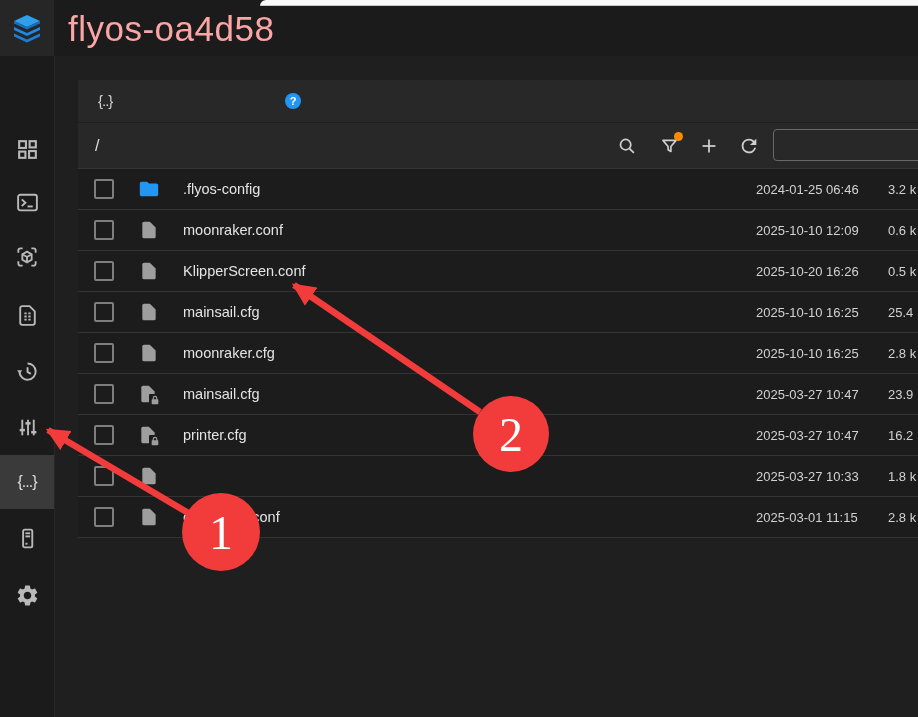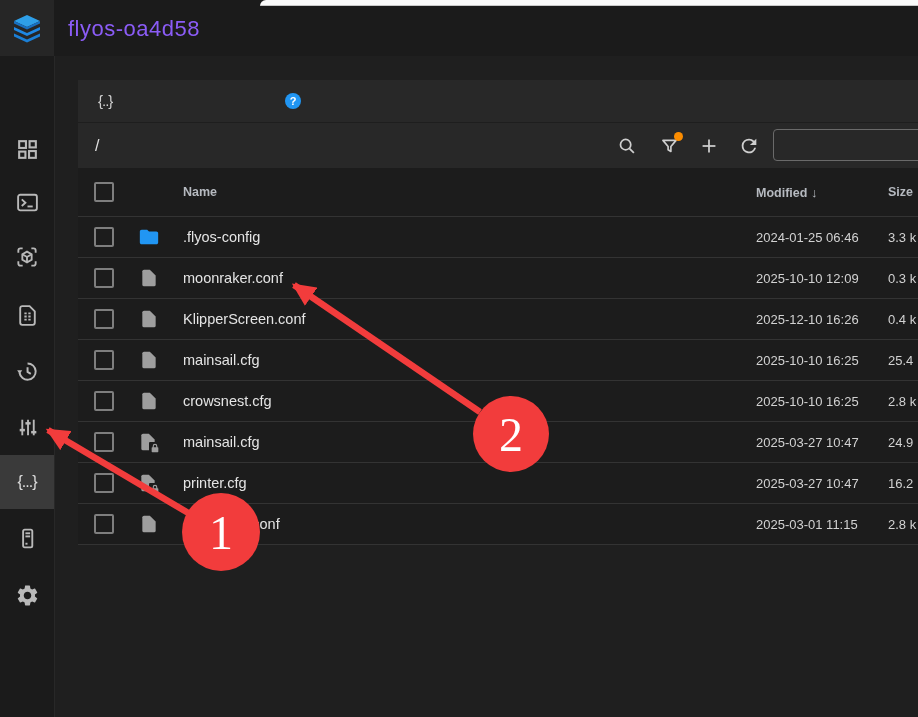--- a/index.html
+++ b/index.html
@@ -9,21 +9,21 @@
     -webkit-font-smoothing:antialiased;
   }
   
   .browser-strip{position:absolute;left:260px;top:0;width:658px;height:5px;
     background:#fafafa;border-bottom:1px solid #c9c9c9;border-top-left-radius:6px;z-index:5;}
   
   .topbar{position:absolute;left:0;top:0;width:918px;height:56px;background:#1b1b1b;z-index:2;}
   .logo-cell{position:absolute;left:0;top:0;width:54px;height:56px;background:#262626;
     display:flex;align-items:center;justify-content:center;}
   .app-title{position:absolute;left:68px;top:0;height:56px;line-height:58px;
-    font-size:22px;color:#8b5cf6;letter-spacing:.5px;}
+    font-size:35px;color:#fca5a5;letter-spacing:.5px;}
   
   .sidebar{position:absolute;left:0;top:56px;width:54px;height:661px;background:#1b1b1b;
     border-right:1px solid rgba(255,255,255,.06);z-index:2;}
   .sitem{position:absolute;left:0;width:54px;height:54px;display:flex;
     align-items:center;justify-content:center;color:#b9b9b9;}
   .sitem.selected{background:#3a3a3a;}
   .sitem svg{display:block;}
   .braces{font-size:16px;color:#dcdcdc;letter-spacing:-1px;font-weight:500;}
   
   .panel{position:absolute;left:78px;top:80px;width:840px;height:496px;z-index:1;}
@@ -185,105 +185,108 @@
       </svg>
     </span>
 
     <span class="tb-search-wrap">
       <input class="tb-search" type="text" placeholder="" style="">
       
     </span>
   </div>
 
   <div class="table">
-    <div class="thead">
-      <span class="cb"></span>
-      <span class="cell col-name hlabel">Name</span>
-      <span class="cell col-mod hlabel"><span>Modified</span> <span class="sort-arrow">↓</span></span>
-      <span class="cell col-size hlabel">Size</span>
-    </div>
 
     <div class="trow">
       <span class="cb"></span>
       <span class="cell ficon"><svg width="22" height="22" viewBox="0 0 24 24">
             <path fill="#2196f3" d="M10 4H4c-1.1 0-2 .9-2 2v12c0 1.1.9 2 2 2h16c1.1 0 2-.9 2-2V8c0-1.1-.9-2-2-2h-8l-2-2z"></path>
           </svg></span>
       <span class="cell col-name fname">.flyos-config</span>
       <span class="cell col-mod fmod">2024-01-25 06:46</span>
-      <span class="cell col-size fsize">3.3 k</span>
+      <span class="cell col-size fsize">3.2 k</span>
     </div>
 
     <div class="trow">
       <span class="cb"></span>
       <span class="cell ficon"><svg width="20" height="22" viewBox="0 0 24 24">
             <path fill="#9e9e9e" d="M13 2H6a2 2 0 0 0-2 2v16a2 2 0 0 0 2 2h12a2 2 0 0 0 2-2V9l-7-7z"></path>
           </svg></span>
       <span class="cell col-name fname">moonraker.conf</span>
       <span class="cell col-mod fmod">2025-10-10 12:09</span>
-      <span class="cell col-size fsize">0.3 k</span>
+      <span class="cell col-size fsize">0.6 k</span>
     </div>
 
     <div class="trow">
       <span class="cb"></span>
       <span class="cell ficon"><svg width="20" height="22" viewBox="0 0 24 24">
             <path fill="#9e9e9e" d="M13 2H6a2 2 0 0 0-2 2v16a2 2 0 0 0 2 2h12a2 2 0 0 0 2-2V9l-7-7z"></path>
           </svg></span>
       <span class="cell col-name fname">KlipperScreen.conf</span>
-      <span class="cell col-mod fmod">2025-12-10 16:26</span>
-      <span class="cell col-size fsize">0.4 k</span>
+      <span class="cell col-mod fmod">2025-10-20 16:26</span>
+      <span class="cell col-size fsize">0.5 k</span>
     </div>
 
     <div class="trow">
       <span class="cb"></span>
       <span class="cell ficon"><svg width="20" height="22" viewBox="0 0 24 24">
             <path fill="#9e9e9e" d="M13 2H6a2 2 0 0 0-2 2v16a2 2 0 0 0 2 2h12a2 2 0 0 0 2-2V9l-7-7z"></path>
           </svg></span>
       <span class="cell col-name fname">mainsail.cfg</span>
       <span class="cell col-mod fmod">2025-10-10 16:25</span>
       <span class="cell col-size fsize">25.4</span>
     </div>
 
     <div class="trow">
       <span class="cb"></span>
       <span class="cell ficon"><svg width="20" height="22" viewBox="0 0 24 24">
             <path fill="#9e9e9e" d="M13 2H6a2 2 0 0 0-2 2v16a2 2 0 0 0 2 2h12a2 2 0 0 0 2-2V9l-7-7z"></path>
           </svg></span>
-      <span class="cell col-name fname">crowsnest.cfg</span>
+      <span class="cell col-name fname">moonraker.cfg</span>
       <span class="cell col-mod fmod">2025-10-10 16:25</span>
       <span class="cell col-size fsize">2.8 k</span>
     </div>
 
     <div class="trow">
       <span class="cb"></span>
       <span class="cell ficon">
           <span class="lockwrap"><svg width="20" height="22" viewBox="0 0 24 24">
               <path fill="#9e9e9e" d="M13 2H6a2 2 0 0 0-2 2v16a2 2 0 0 0 2 2h12a2 2 0 0 0 2-2V9l-7-7z"></path>
             </svg><span class="lockbadge"><svg width="10" height="10" viewBox="0 0 12 12">
                 <path fill="#9e9e9e" d="M3.2 5V3.8a2.8 2.8 0 0 1 5.6 0V5h.4c.44 0 .8.36.8.8v4.4c0 .44-.36.8-.8.8H2.8a.8.8 0 0 1-.8-.8V5.8c0-.44.36-.8.8-.8h.4zm1.4 0h2.8V3.8a1.4 1.4 0 0 0-2.8 0V5z"></path>
               </svg></span></span>
         </span>
       <span class="cell col-name fname">mainsail.cfg</span>
       <span class="cell col-mod fmod">2025-03-27 10:47</span>
-      <span class="cell col-size fsize">24.9</span>
+      <span class="cell col-size fsize">23.9</span>
     </div>
 
     <div class="trow">
       <span class="cb"></span>
       <span class="cell ficon">
           <span class="lockwrap"><svg width="20" height="22" viewBox="0 0 24 24">
               <path fill="#9e9e9e" d="M13 2H6a2 2 0 0 0-2 2v16a2 2 0 0 0 2 2h12a2 2 0 0 0 2-2V9l-7-7z"></path>
             </svg><span class="lockbadge"><svg width="10" height="10" viewBox="0 0 12 12">
                 <path fill="#9e9e9e" d="M3.2 5V3.8a2.8 2.8 0 0 1 5.6 0V5h.4c.44 0 .8.36.8.8v4.4c0 .44-.36.8-.8.8H2.8a.8.8 0 0 1-.8-.8V5.8c0-.44.36-.8.8-.8h.4zm1.4 0h2.8V3.8a1.4 1.4 0 0 0-2.8 0V5z"></path>
               </svg></span></span>
         </span>
       <span class="cell col-name fname">printer.cfg</span>
       <span class="cell col-mod fmod">2025-03-27 10:47</span>
       <span class="cell col-size fsize">16.2</span>
     </div>
 
+    <div class="trow">
+      <span class="cb"></span>
+      <span class="cell ficon"><svg width="20" height="22" viewBox="0 0 24 24">
+            <path fill="#9e9e9e" d="M13 2H6a2 2 0 0 0-2 2v16a2 2 0 0 0 2 2h12a2 2 0 0 0 2-2V9l-7-7z"></path>
+          </svg></span>
+      <span class="cell col-name fname"></span>
+      <span class="cell col-mod fmod">2025-03-27 10:33</span>
+      <span class="cell col-size fsize">1.8 k</span>
+    </div>
 
     <div class="trow">
       <span class="cb"></span>
       <span class="cell ficon"><svg width="20" height="22" viewBox="0 0 24 24">
             <path fill="#9e9e9e" d="M13 2H6a2 2 0 0 0-2 2v16a2 2 0 0 0 2 2h12a2 2 0 0 0 2-2V9l-7-7z"></path>
           </svg></span>
       <span class="cell col-name fname">crowsnest.conf</span>
       <span class="cell col-mod fmod">2025-03-01 11:15</span>
       <span class="cell col-size fsize">2.8 k</span>
     </div>

